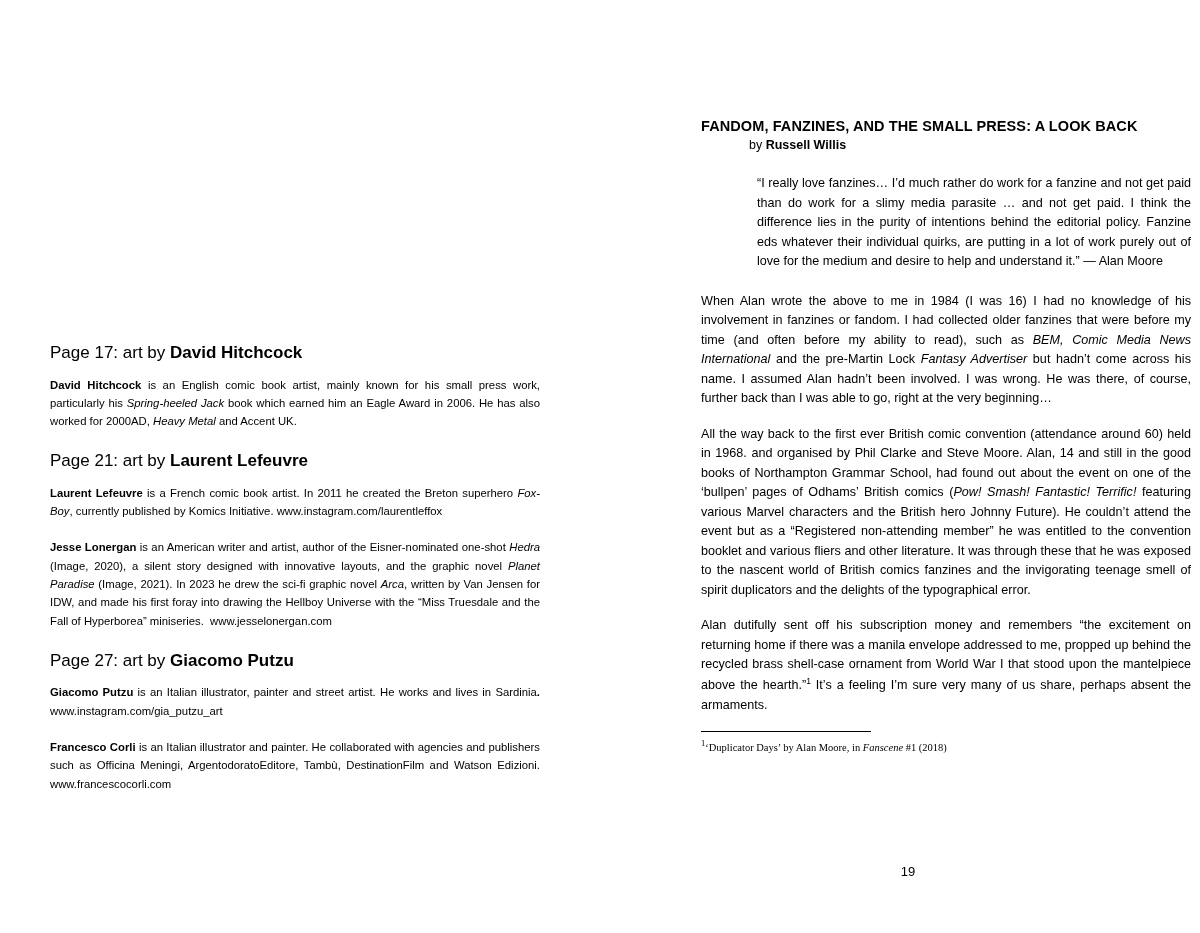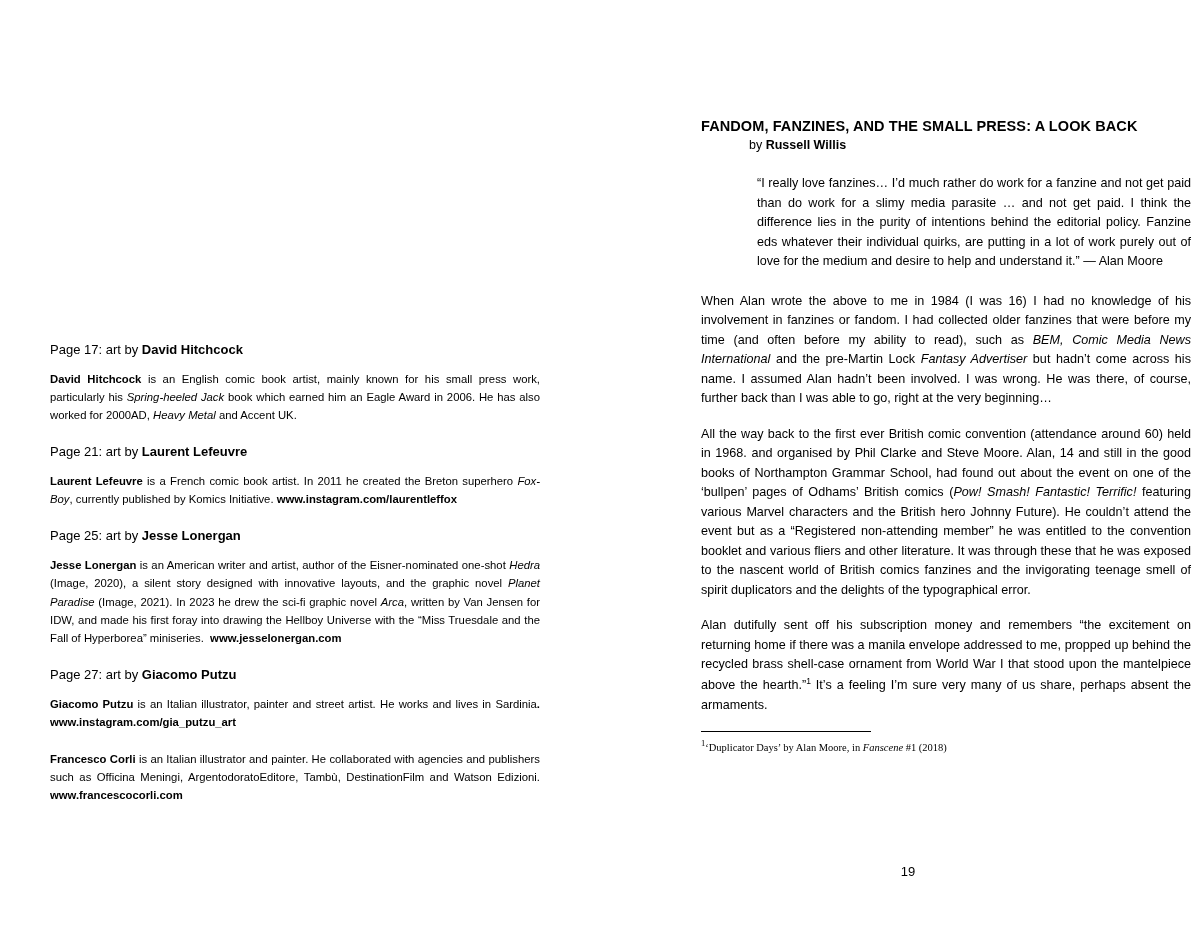--- a/index.html
+++ b/index.html
@@ -18,33 +18,33 @@
 
   
   .left-page {
     position: absolute;
     left: 50px;
     top: 340px;
     width: 490px;
   }
   .credit-block { margin-bottom: 18px; }
   .credit-heading {
-    font-size: 13px;
+    font-size: 17px;
     line-height: 1.5;
     margin-bottom: 10px;
   }
   .credit-heading b { font-weight: bold; }
   .credit-body {
     font-size: 11.3px;
     line-height: 1.62;
     text-align: justify;
   }
   .credit-body b { font-weight: bold; }
   .credit-body i { font-style: italic; }
-  .credit-body .url { font-weight: bold; }
+  .credit-body .url { font-weight: normal; }
 
   
   .right-page {
     position: absolute;
     left: 701px;
     top: 118px;
     width: 490px;
   }
   .article-title {
     font-size: 14.5px;
@@ -109,23 +109,20 @@
   </div>
 
   <div class="credit-block">
     <div class="credit-heading">
       <span>Page 21: art by </span><b>Laurent Lefeuvre</b>
     </div>
     <div class="credit-body"><b>Laurent Lefeuvre</b> is a French comic book artist. In 2011 he created the Breton superhero <i>Fox-Boy</i>, currently published by Komics Initiative. <span class="url">www.instagram.com/laurentleffox</span></div>
   </div>
 
   <div class="credit-block">
-    <div class="credit-heading">
-      <span>Page 25: art by </span><b>Jesse Lonergan</b>
-    </div>
     <div class="credit-body"><b>Jesse Lonergan</b> is an American writer and artist, author of the Eisner-nominated one-shot <i>Hedra</i> (Image, 2020), a silent story designed with innovative layouts, and the graphic novel <i>Planet Paradise</i> (Image, 2021). In 2023 he drew the sci-fi graphic novel <i>Arca</i>, written by Van Jensen for IDW, and made his first foray into drawing the Hellboy Universe with the “Miss Truesdale and the Fall of Hyperborea” miniseries.&nbsp; <span class="url">www.jesselonergan.com</span></div>
   </div>
 
   <div class="credit-block">
     <div class="credit-heading">
       <span>Page 27: art by </span><b>Giacomo Putzu</b>
     </div>
     <div class="credit-body"><b>Giacomo Putzu</b> is an Italian illustrator, painter and street artist. He works and lives in Sardinia<b>.</b> <span class="url">www.instagram.com/gia_putzu_art</span></div>
   </div>
 

